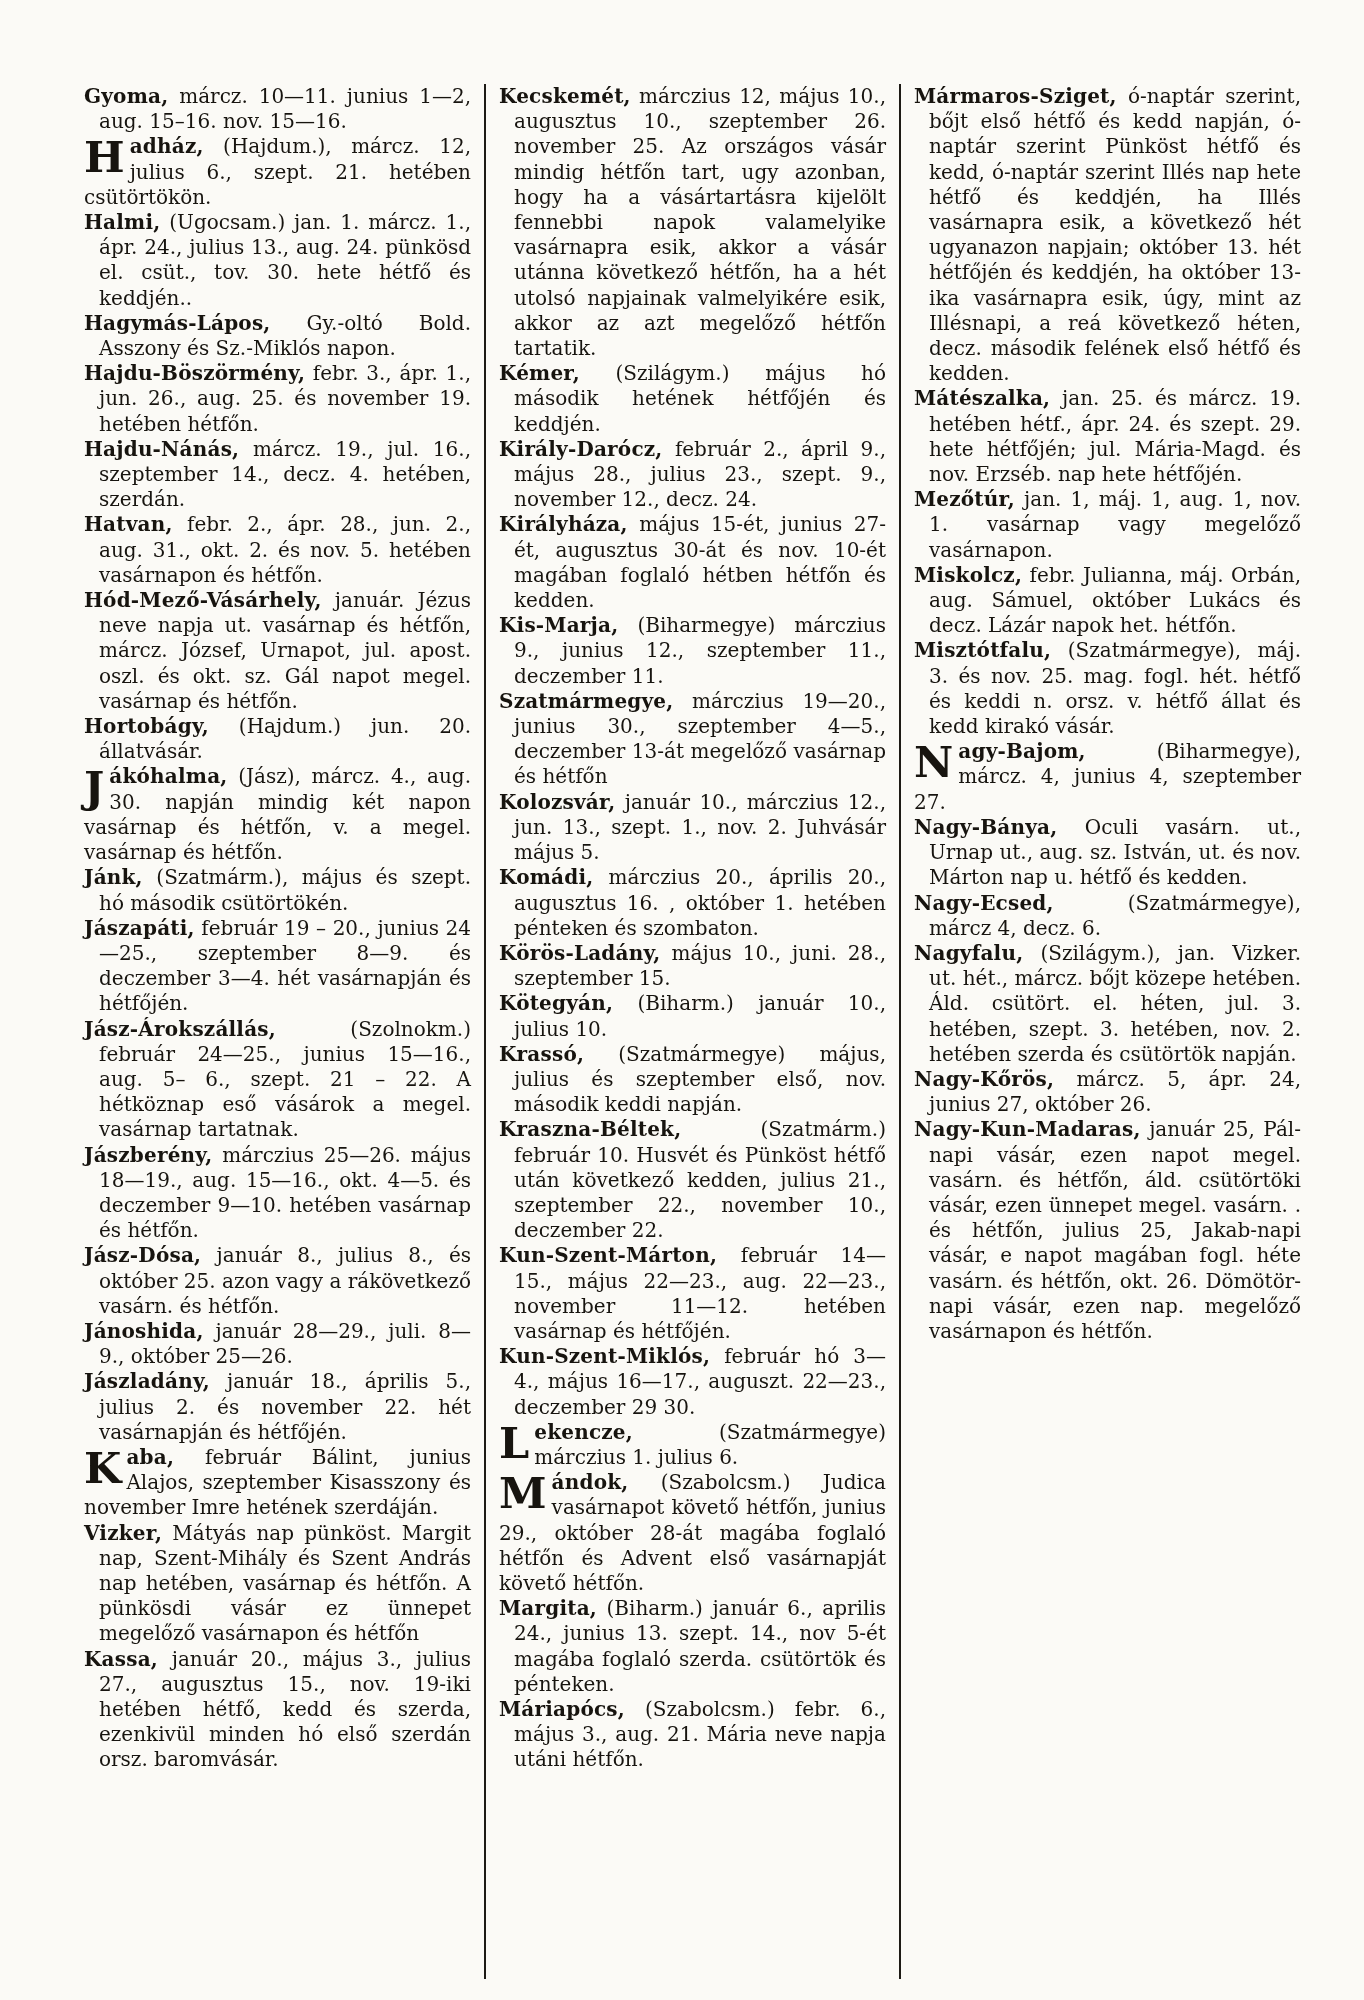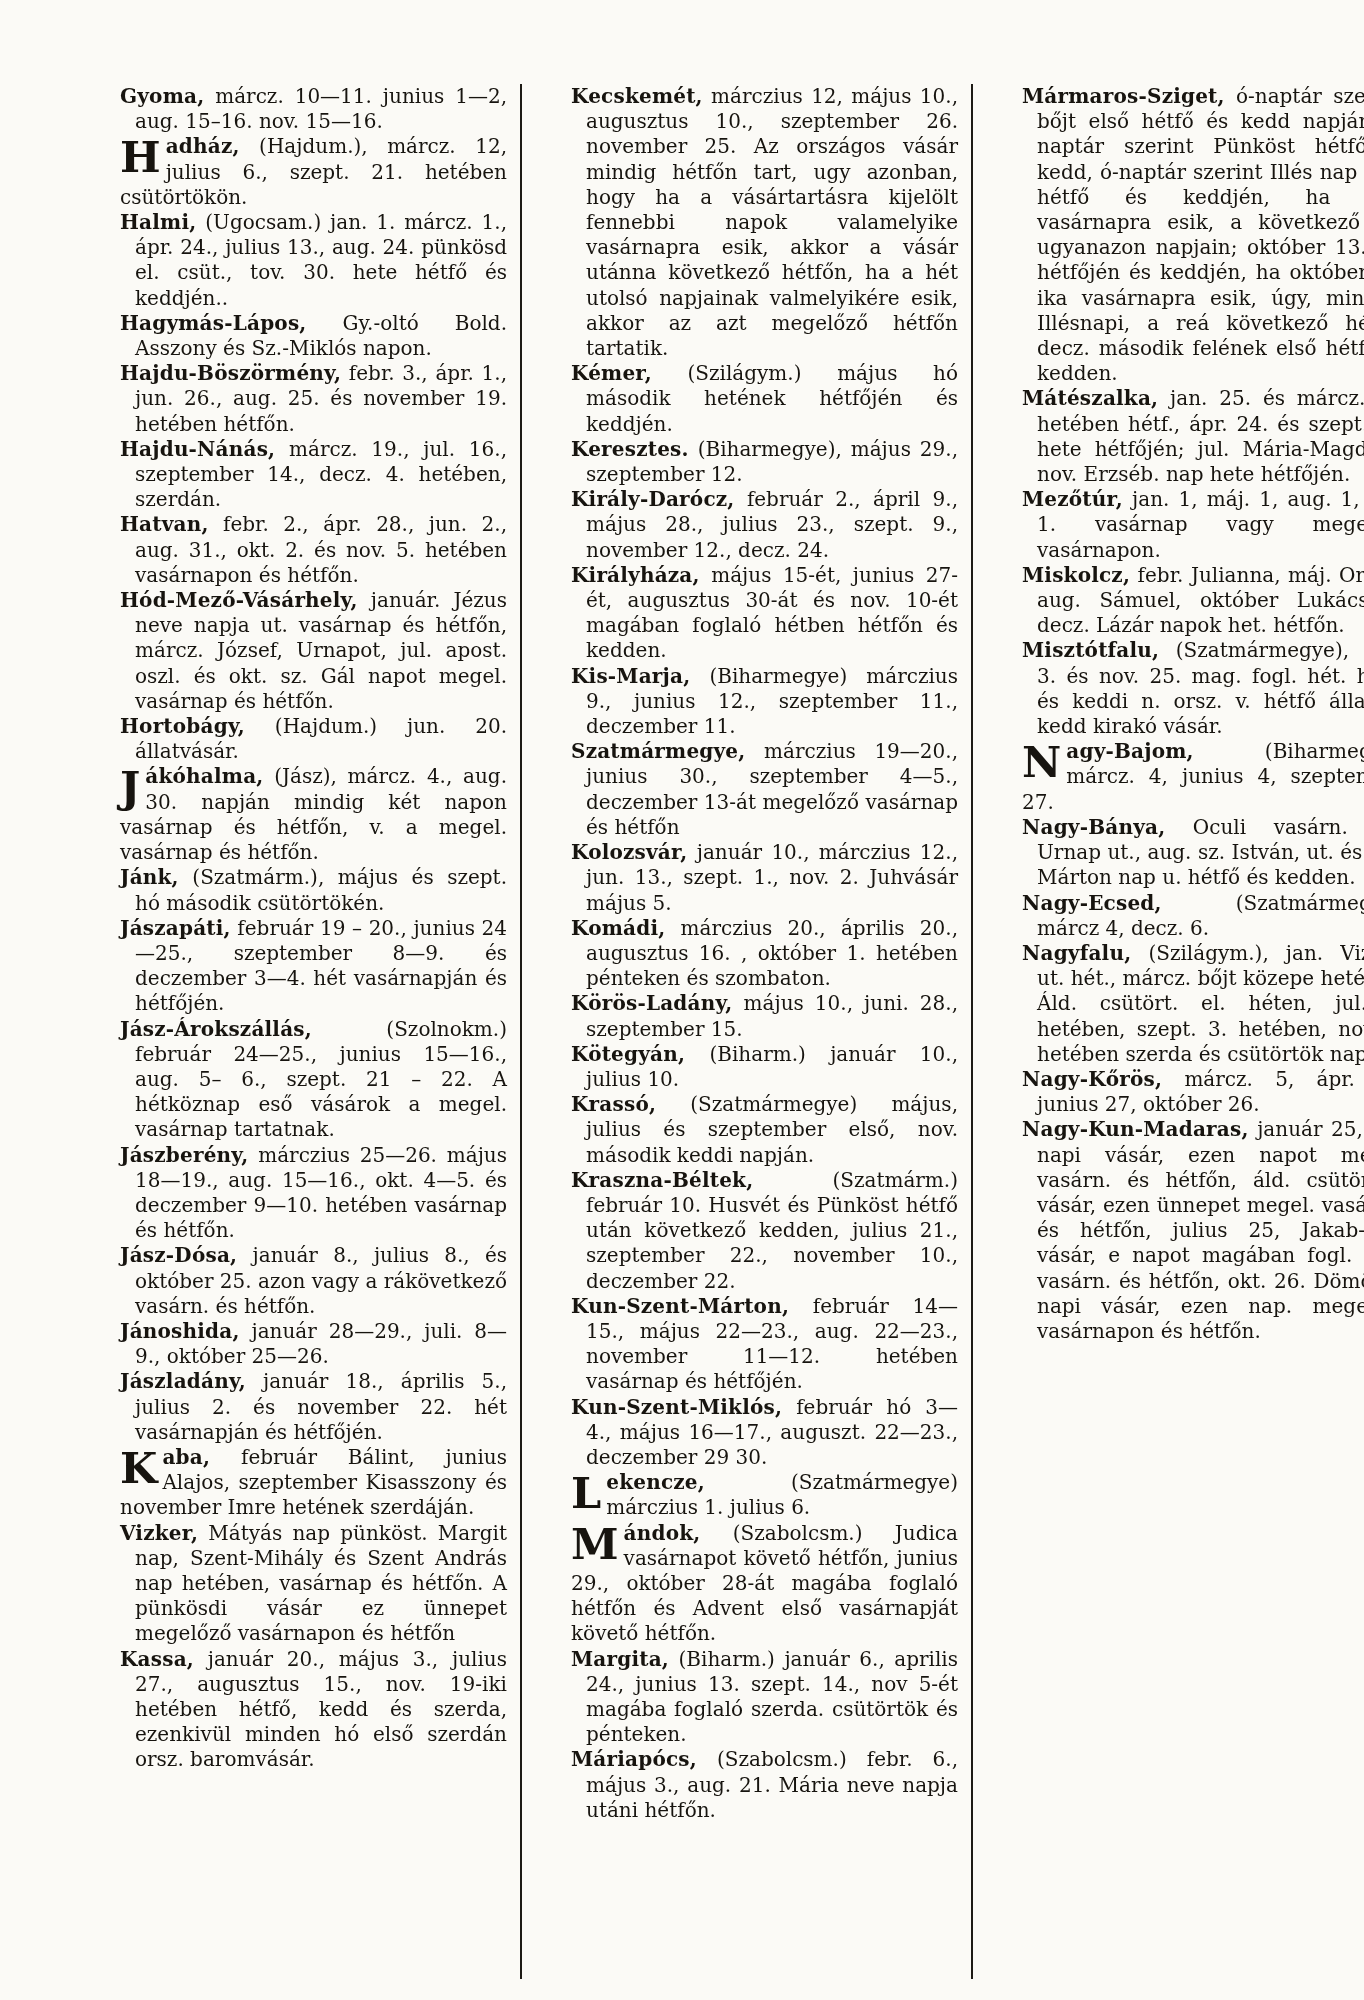--- a/index.html
+++ b/index.html
@@ -23,21 +23,20 @@
     align-items: stretch;
     min-height: 1895px;
   }
   .column {
     width: 387px;
     flex: 0 0 387px;
     font-size: 20px;
     line-height: 25.2px;
     text-align: justify;
     text-justify: inter-word;
-    margin-left: 36px;
   }
   .divider {
     flex: 0 0 2px;
     width: 2px;
     background: #1d1a15;
     margin: 0 13px;
   }
   .entry {
     margin: 0;
     padding-left: 15px;
@@ -84,21 +83,20 @@
         <p class="entry"><span class="headword">Jánoshida,</span> január 28—29., juli. 8—9., október 25—26.</p>
         <p class="entry"><span class="headword">Jászladány,</span> január 18., április 5., julius 2. és november 22. hét vasárnapján és hétfőjén.</p>
         <p class="entry has-dropcap"><span class="dropcap">K</span><span class="headword">aba,</span> február Bálint, junius Alajos, szeptember Kisasszony és november Imre hetének szerdáján.</p>
         <p class="entry"><span class="headword">Vizker,</span> Mátyás nap pünköst. Margit nap, Szent-Mihály és Szent András nap hetében, vasárnap és hétfőn. A pünkösdi vásár ez ünnepet megelőző vasárnapon és hétfőn</p>
         <p class="entry"><span class="headword">Kassa,</span> január 20., május 3., julius 27., augusztus 15., nov. 19-iki hetében hétfő, kedd és szerda, ezenkivül minden hó első szerdán orsz. baromvásár.</p>
       </div>
     <div class="divider"></div>
     <div class="column">
         <p class="entry"><span class="headword">Kecskemét,</span> márczius 12, május 10., augusztus 10., szeptember 26. november 25. Az országos vásár mindig hétfőn tart, ugy azonban, hogy ha a vásártartásra kijelölt fennebbi napok valamelyike vasárnapra esik, akkor a vásár utánna következő hétfőn, ha a hét utolsó napjainak valmelyikére esik, akkor az azt megelőző hétfőn tartatik.</p>
         <p class="entry"><span class="headword">Kémer,</span> (Szilágym.) május hó második hetének hétfőjén és keddjén.</p>
-        <p class="entry"><span class="headword">Keresztes.</span> (Biharmegye), május 29., szeptember 12.</p>
         <p class="entry"><span class="headword">Király-Darócz,</span> február 2., ápril 9., május 28., julius 23., szept. 9., november 12., decz. 24.</p>
         <p class="entry"><span class="headword">Királyháza,</span> május 15-ét, junius 27-ét, augusztus 30-át és nov. 10-ét magában foglaló hétben hétfőn és kedden.</p>
         <p class="entry"><span class="headword">Kis-Marja,</span> (Biharmegye) márczius 9., junius 12., szeptember 11., deczember 11.</p>
         <p class="entry"><span class="headword">Szatmármegye,</span> márczius 19—20., junius 30., szeptember 4—5., deczember 13-át megelőző vasárnap és hétfőn</p>
         <p class="entry"><span class="headword">Kolozsvár,</span> január 10., márczius 12., jun. 13., szept. 1., nov. 2. Juhvásár május 5.</p>
         <p class="entry"><span class="headword">Komádi,</span> márczius 20., április 20., augusztus 16. , október 1. hetében pénteken és szombaton.</p>
         <p class="entry"><span class="headword">Körös-Ladány,</span> május 10., juni. 28., szeptember 15.</p>
         <p class="entry"><span class="headword">Kötegyán,</span> (Biharm.) január 10., julius 10.</p>
         <p class="entry"><span class="headword">Krassó,</span> (Szatmármegye) május, julius és szeptember első, nov. második keddi napján.</p>
         <p class="entry"><span class="headword">Kraszna-Béltek,</span> (Szatmárm.) február 10. Husvét és Pünköst hétfő után következő kedden, julius 21., szeptember 22., november 10., deczember 22.</p>

